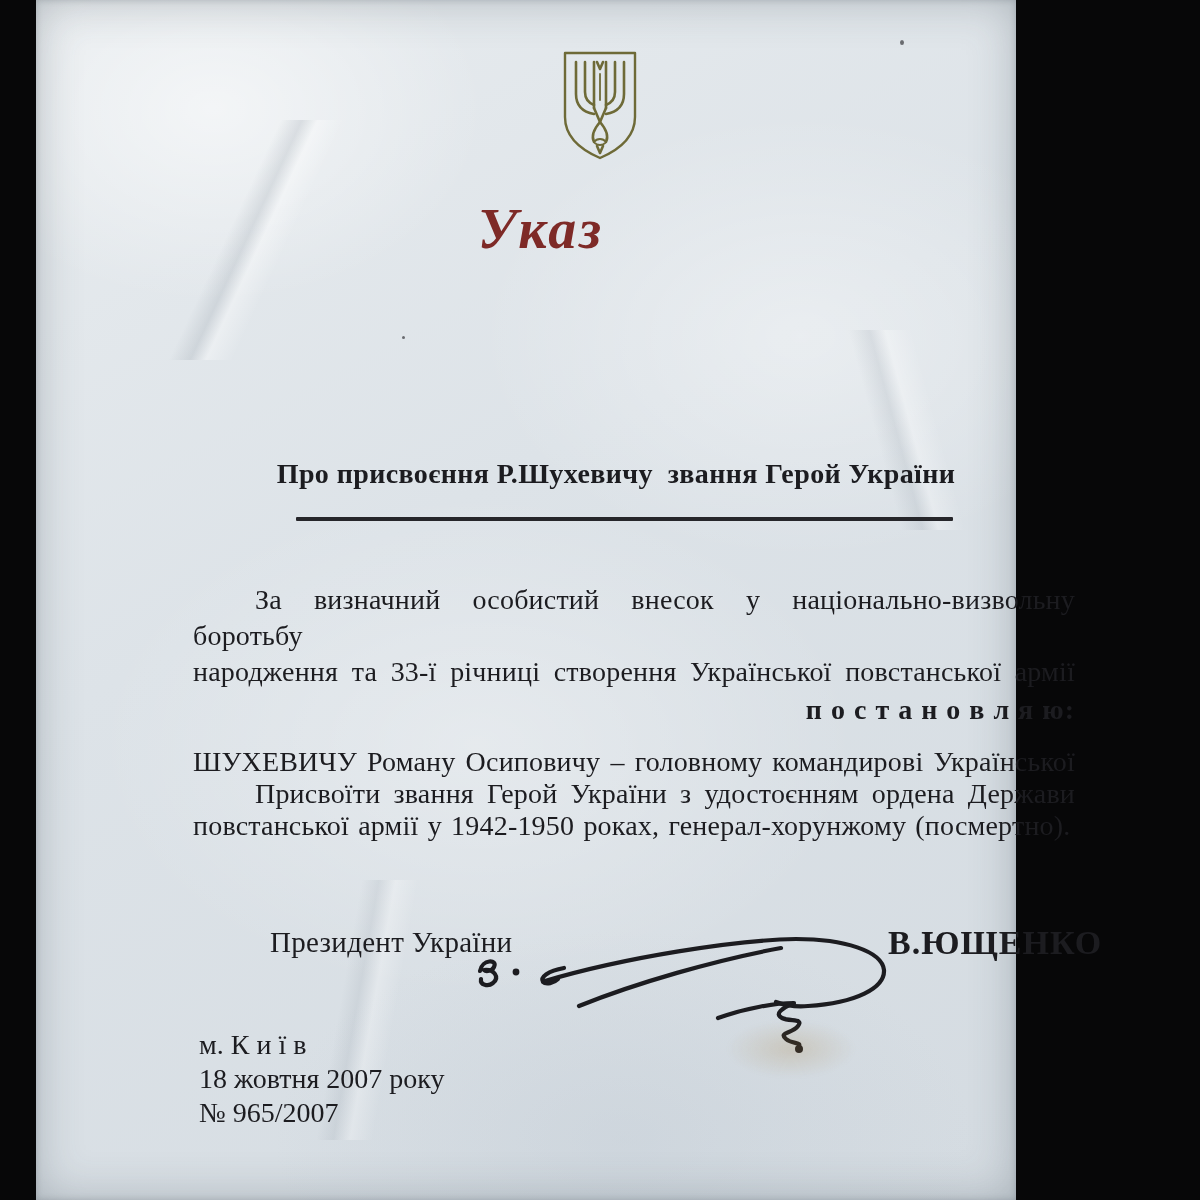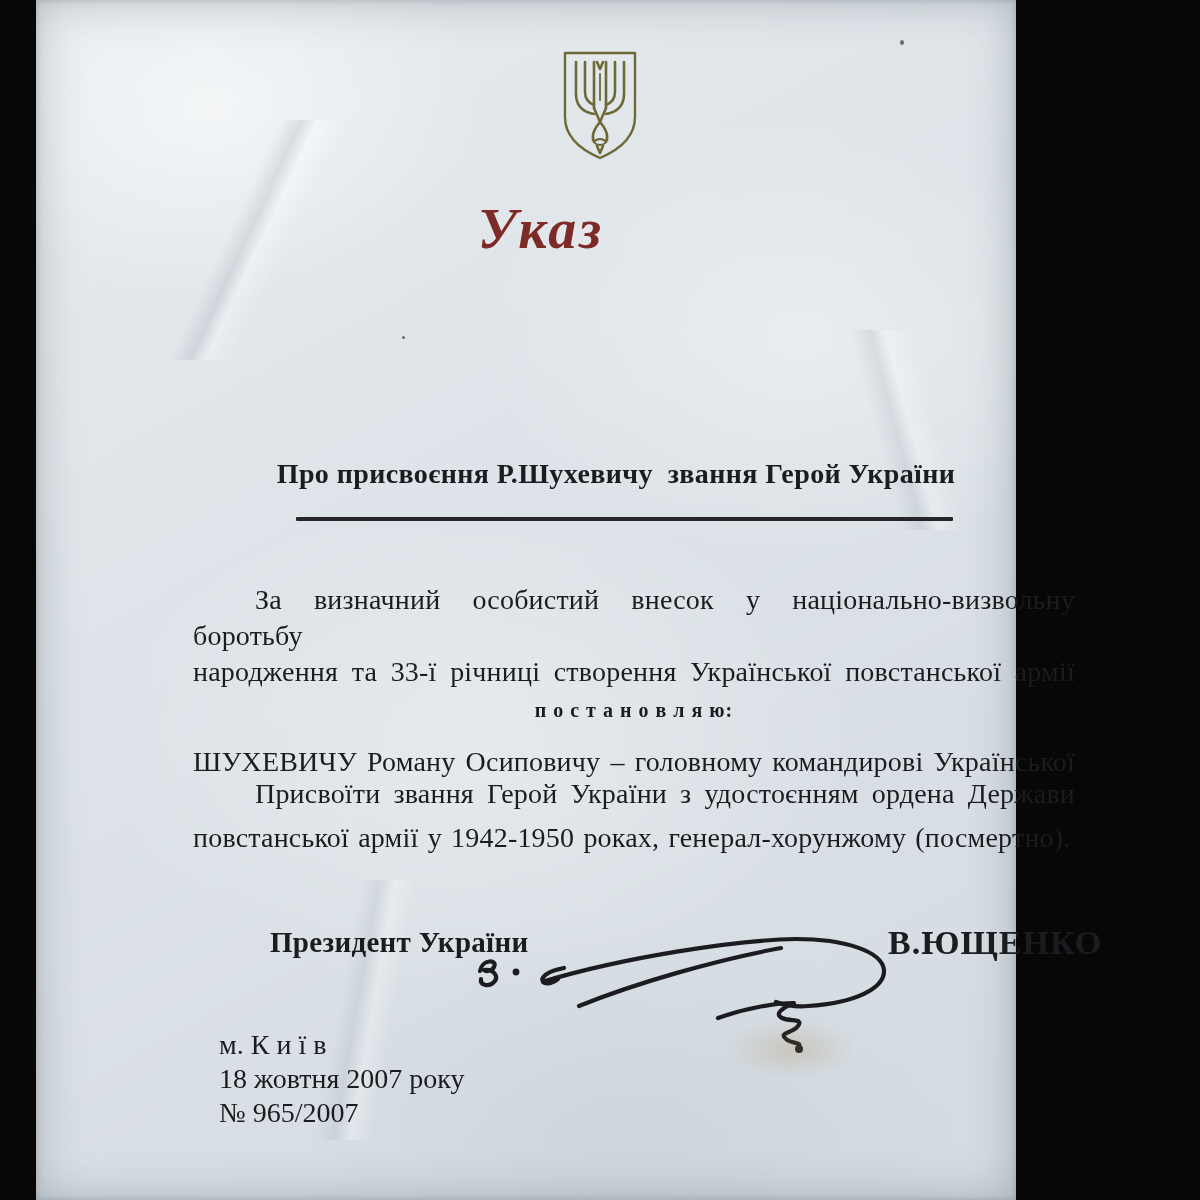--- a/index.html
+++ b/index.html
@@ -36,35 +36,35 @@
     text-align:center;color:var(--title-red,#7e2a27);
     font-style:italic;font-weight:bold;font-size:56px;line-height:66px;letter-spacing:3px;
   }
   .subject-wrap{position:absolute;left:224px;top:456px;width:712px;text-align:center;}
   .subject{font-weight:bold;font-size:28px;line-height:36px;white-space:pre-wrap;letter-spacing:.4px;}
   .subject-rule{position:absolute;left:260px;top:517px;width:657px;height:4px;background:#26262a;border-radius:1px;}
 
   .para{position:absolute;left:157px;width:882px;font-size:28px;}
   .para .line{text-align:justify;text-align-last:justify;line-height:37px;letter-spacing:.2px;word-spacing:2px;}
   .para .line.first{text-indent:62px;}
-  .para .line.last{text-align:left;text-align-last:left;margin-top:12px;}
+  .para .line.last{text-align:left;text-align-last:left;}
   .para1{top:582px;}
   .para1 .line{line-height:36px;}
-  .resolve{font-weight:bold;font-size:20px;line-height:40px;text-align:center;letter-spacing:1px;}
+  .resolve{font-weight:bold;font-size:28px;line-height:40px;text-align:right;letter-spacing:1px;}
   .para2{top:746px;}
   .para2 .line{line-height:32px;}
 
-  .sig-title{position:absolute;left:234px;top:926px;font-weight:bold;font-size:29px;letter-spacing:.3px;}
+  .sig-title{position:absolute;left:234px;top:926px;font-weight:normal;font-size:29px;letter-spacing:.3px;}
   .sig-name{position:absolute;left:852px;top:924px;font-weight:bold;font-size:34px;letter-spacing:1px;}
   .signature-svg{position:absolute;left:400px;top:915px;width:480px;height:160px;}
   .stain{position:absolute;left:690px;top:1020px;width:130px;height:58px;border-radius:50%;
     background:radial-gradient(ellipse at center, rgba(168,128,62,.22), rgba(168,128,62,0) 70%);
     filter:blur(2px);}
 
-  .footer{position:absolute;left:183px;top:1028px;font-size:28px;}
+  .footer{position:absolute;left:163px;top:1028px;font-size:28px;}
   .footer .f-line{line-height:34px;white-space:pre-wrap;}
 </style>
 </head>
 <body style="background: rgb(7, 7, 8);">
 
 <div class="paper">
   <div class="crease crease1"></div>
   <div class="crease crease2"></div>
   <div class="crease crease3"></div>
   <div class="speck" style="left:864px;top:40px;width:4px;height:5px;"></div>

